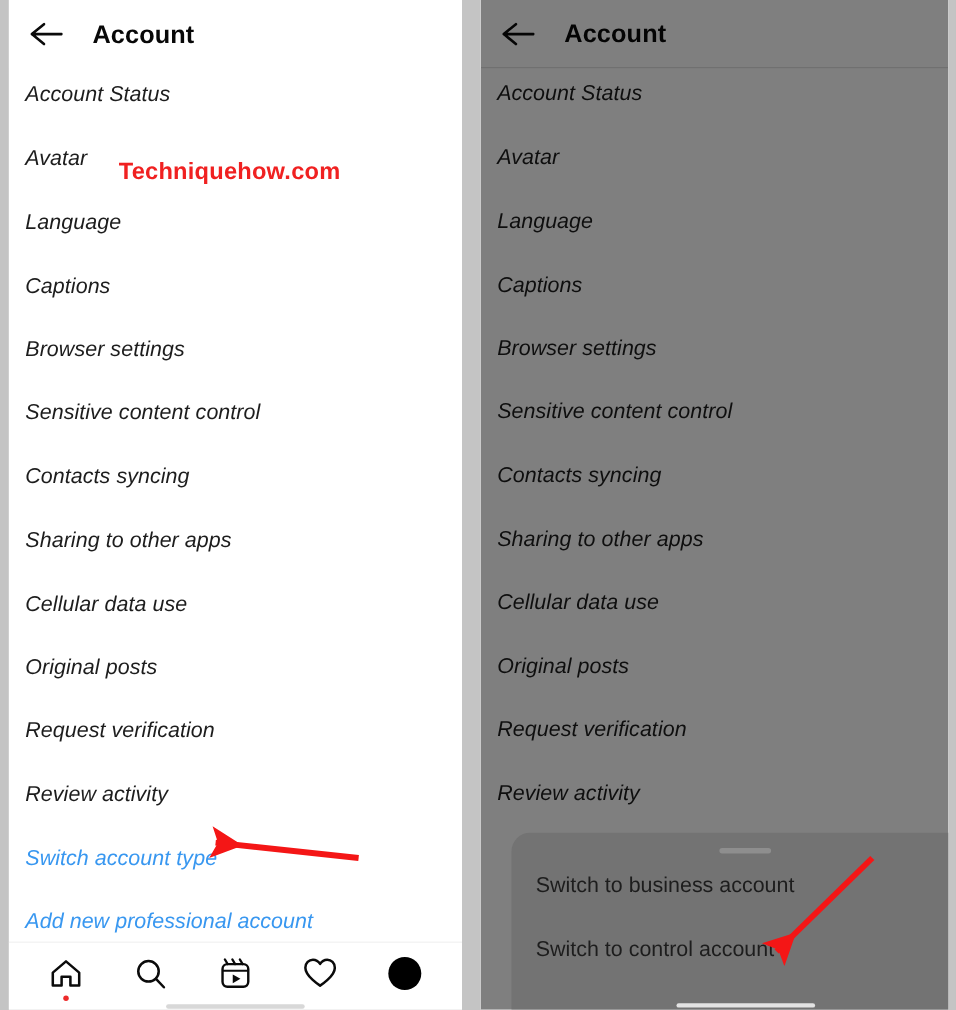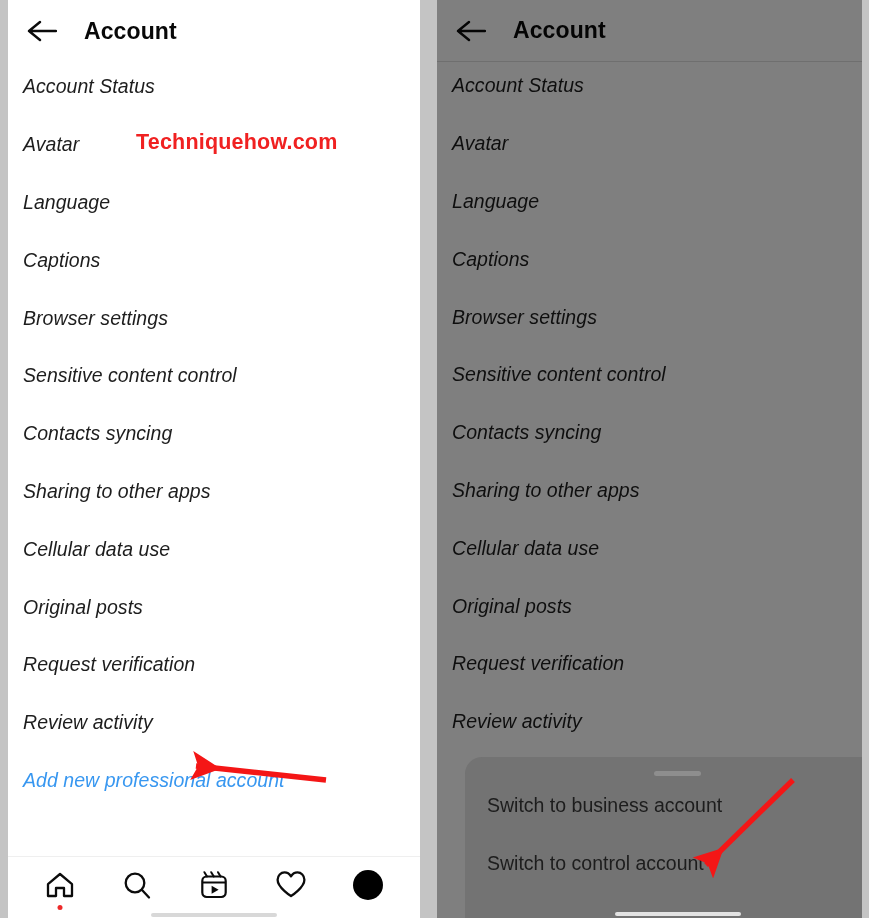--- a/index.html
+++ b/index.html
@@ -79,27 +79,26 @@
   .settings-item.link { color: #3897f0; }
 
   
   #panel-left .settings-list  { margin-top: -4px; }
   #panel-right .settings-list { margin-top: -5px; }
 
   
   .watermark {
     position: absolute;
     left: 100px;
-    top: 130px;
+    top: 144px;
     font-size: 21.5px;
     font-weight: bold;
     color: #f02121;
     letter-spacing: 0.2px;
     white-space: nowrap;
-    margin-left: 28px;
   }
 
   
   .bottom-nav {
     position: absolute;
     left: 0;
     bottom: 0;
     width: 100%;
     height: 62px;
     background: #ffffff;
@@ -251,20 +250,23 @@
       <div class="settings-item">
           <span>Original posts</span>
         </div>
       <div class="settings-item">
           <span>Request verification</span>
         </div>
       <div class="settings-item">
           <span>Review activity</span>
         </div>
       <div class="settings-item link">
+          <span>Switch account type</span>
+        </div>
+      <div class="settings-item link">
           <span>Add new professional account</span>
         </div>
     </div>
 
     <div class="watermark">Techniquehow.com</div>
 
     <div class="bottom-nav">
       <span class="nav-icon">
         <svg width="30" height="28" viewBox="0 0 30 28">
           <path d="M3 13.2 L15 3 L27 13.2 L27 25 L19 25 L19 17 L11 17 L11 25 L3 25 Z" fill="none" stroke="#0b0b0b" stroke-width="2.3" stroke-linejoin="round"></path>

